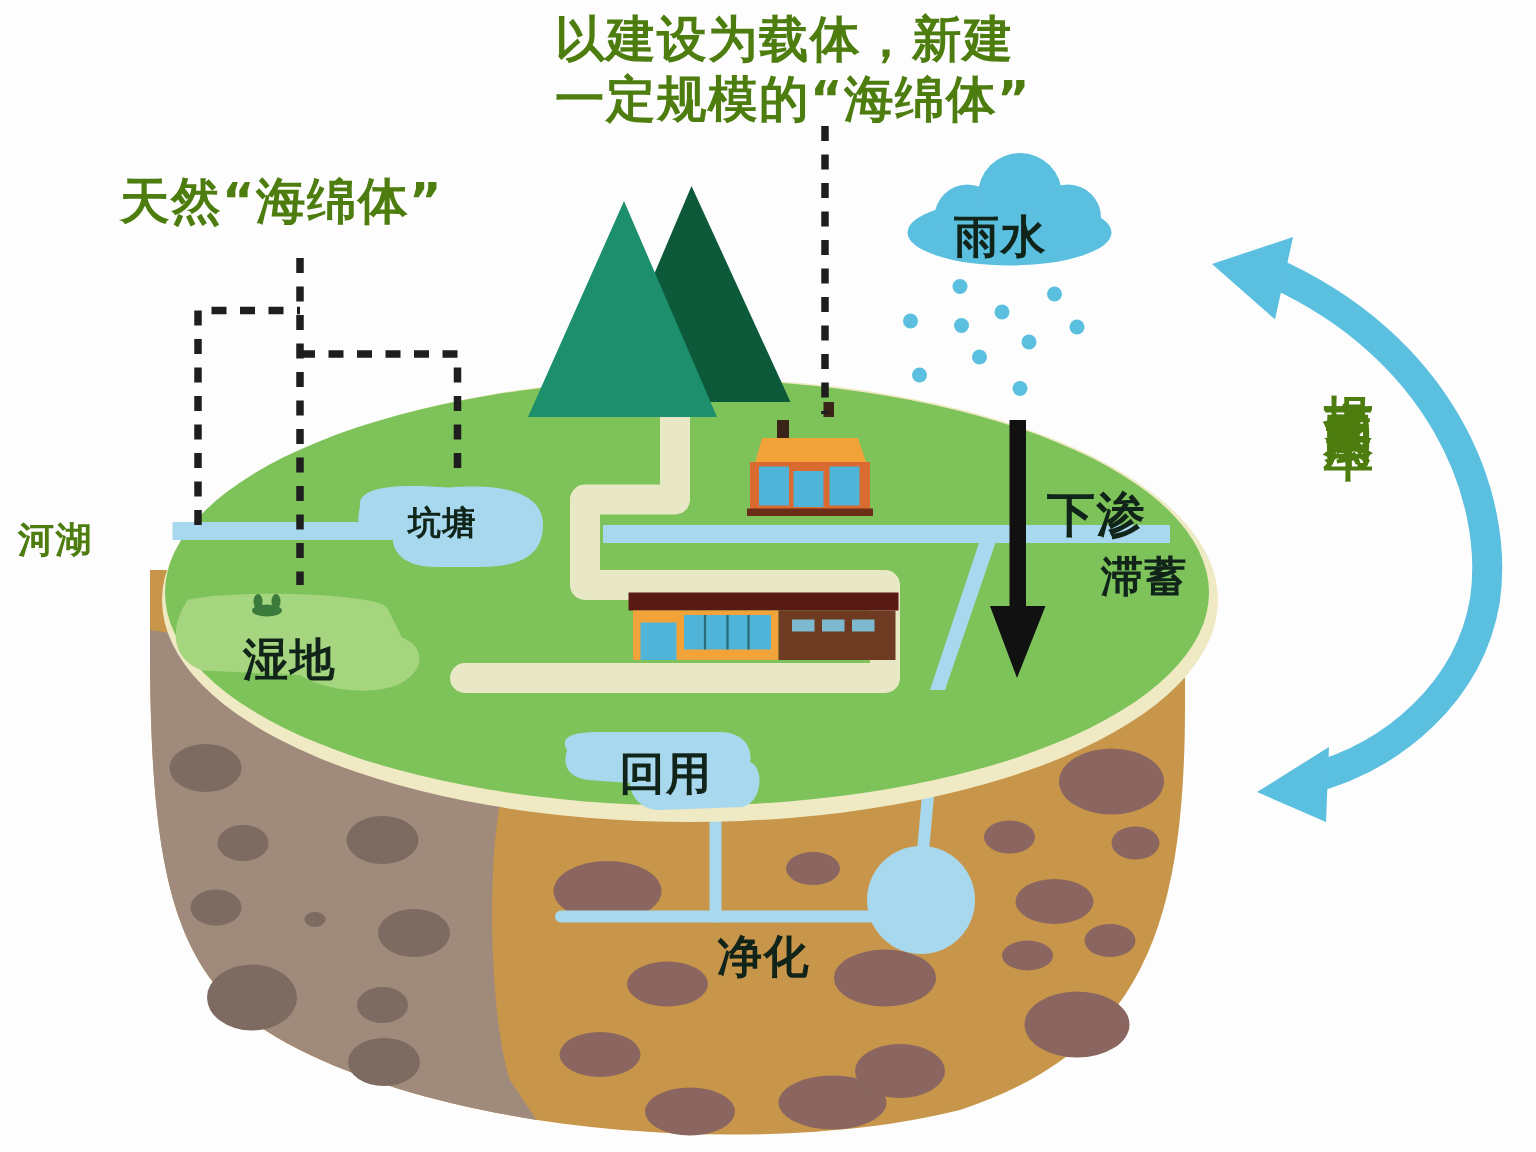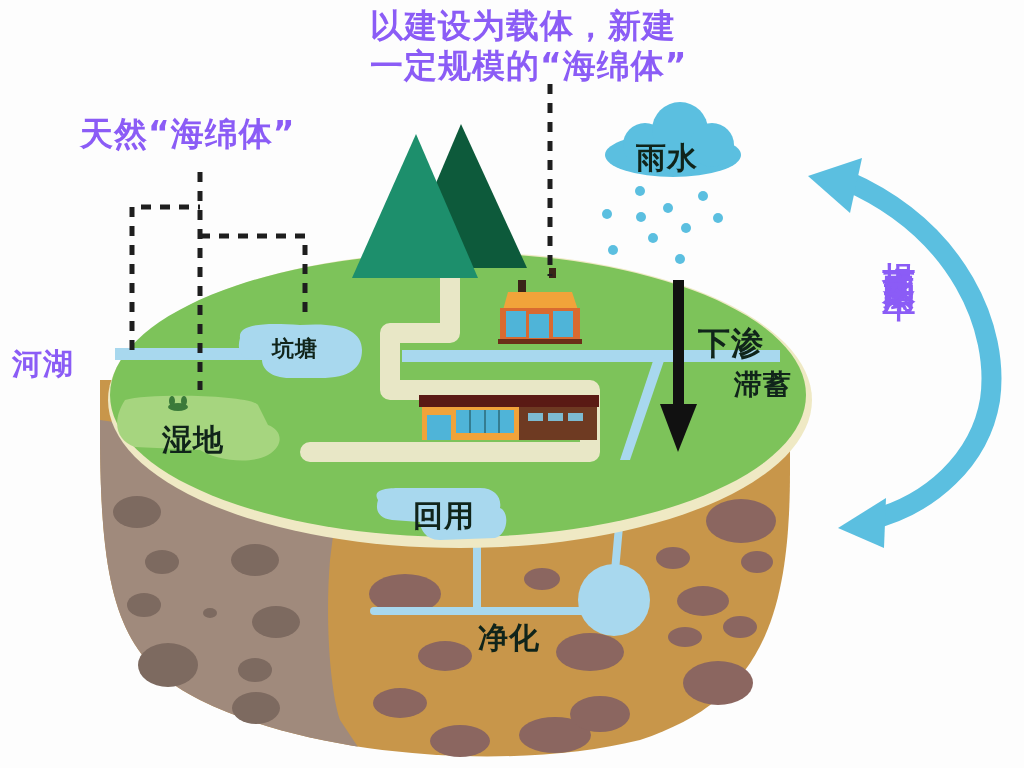--- a/index.html
+++ b/index.html
@@ -12,21 +12,21 @@
     #stage {
       position: relative;
       width: 1024px; height: 768px;
     }
     svg#diagram {
       position: absolute; left: 0; top: 0;
     }
     .lbl {
       position: absolute;
       font-weight: bold;
-      color: #8b5cf6;
+      color: #4d7c0f;
       white-space: nowrap;
       letter-spacing: 1px;
       font-family: "DejaVu Sans", sans-serif;
     }
     .lbl-dark { color: #10241a; }
     .vert {
       writing-mode: vertical-rl;
       text-orientation: upright;
       letter-spacing: 4px;
     }
@@ -178,21 +178,21 @@
       <polygon points="808,176 862,158 850,213" fill="#5bbfe0"></polygon>
       <polygon points="838,528 886,498 884,548" fill="#5bbfe0"></polygon>
     </g>
   </svg>
 
   <div class="lbl" style="left:370px;top:4px;font-size:33px;">以建设为载体，新建</div>
   <div class="lbl" style="left:80px;top:112px;font-size:33px;">天然“海绵体”</div>
   <div class="lbl" style="left:370px;top:44px;font-size:33px;">一定规模的“海绵体”</div>
 
   <div class="lbl lbl-dark" style="left:636px;top:138px;font-size:30px;">雨水</div>
-  <div class="lbl" style="left:12px;top:344px;font-size:30px;text-align:center;">河湖</div>
+  <div class="lbl" style="left:12px;top:344px;font-size:24px;text-align:center;">河湖</div>
   <div class="lbl lbl-dark" style="left:272px;top:334px;font-size:22px;">坑塘</div>
   <div class="lbl lbl-dark" style="left:162px;top:420px;font-size:30px;text-align:right;">湿地</div>
   <div class="lbl lbl-dark" style="left:698px;top:322px;font-size:32px;">下渗</div>
   <div class="lbl lbl-dark" style="left:734px;top:366px;font-size:28px;font-family:Liberation Serif, serif;">滞蓄</div>
   <div class="lbl lbl-dark" style="left:413px;top:496px;font-size:30px;">回用</div>
   <div class="lbl lbl-dark" style="left:478px;top:618px;font-size:30px;">净化</div>
   <div class="lbl vert" style="left:876px;top:236px;font-size:33px;">提高雨水回用率</div>
 
 </div>
 

